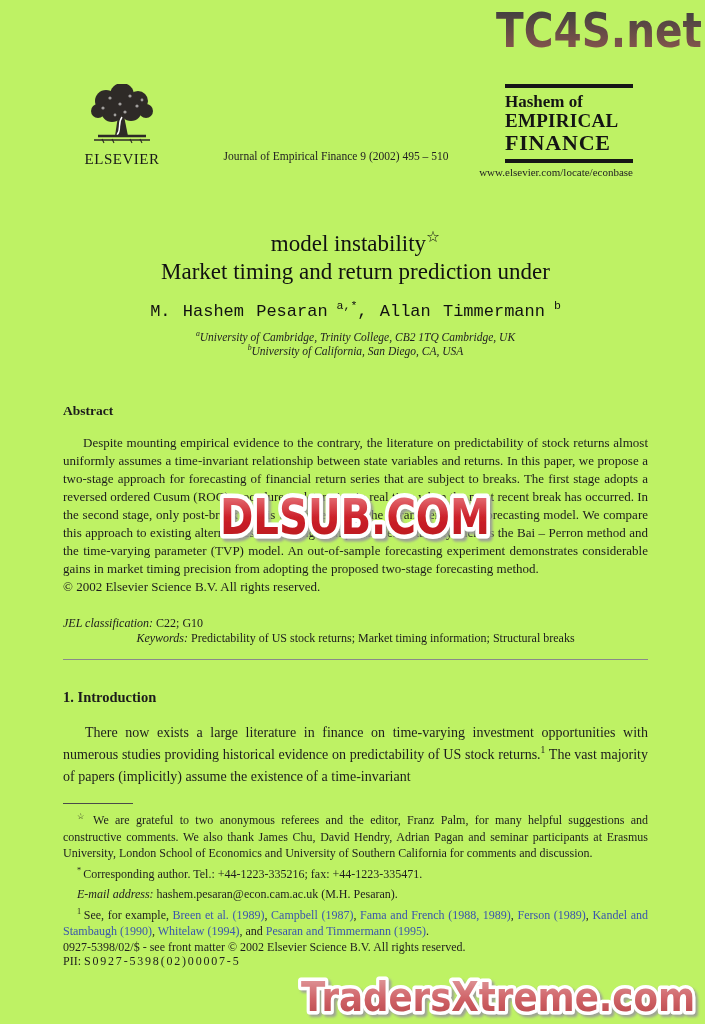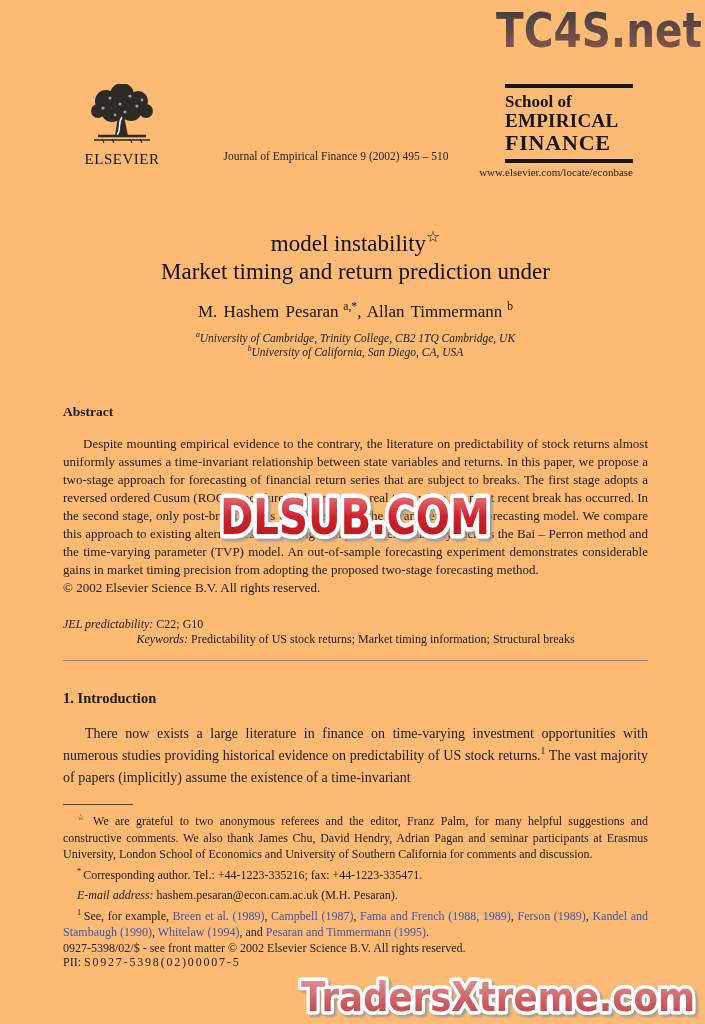--- a/index.html
+++ b/index.html
@@ -1,18 +1,18 @@
 <!DOCTYPE html>
 <html><head>
 <meta charset="utf-8">
 <style>
   html,body{margin:0;padding:0;background:#e8e8e8;}
   .page{
     position:relative;width:705px;height:1024px;margin:0 auto;
-    background:#fdba74;overflow:hidden;
+    background:#bef264;overflow:hidden;
     font-family:"Liberation Serif",serif;color:#1c1c1c;
   }
   .page *{box-sizing:border-box;}
   sup{font-size:0.68em;line-height:0;vertical-align:super;}
   .seg-italic{font-style:italic;}
   .ref-link{color:#3b56ad;}
 
   
   .wm{position:absolute;}
   .wm-tc4s{left:430px;top:0px;z-index:6;}
@@ -32,21 +32,21 @@
   .jef-box{position:absolute;left:505px;top:84px;width:128px;color:#141414;}
   .dbl{height:2px;border-top:2px solid #161616;border-bottom:2px solid #161616;}
   .jef-l1{font-size:17px;margin-top:5px;font-weight:bold;line-height:18px;}
   .jef-l2{font-size:19px;font-weight:bold;letter-spacing:0.3px;line-height:20px;}
   .jef-l3{font-size:22px;font-weight:bold;letter-spacing:0.8px;line-height:23px;margin-bottom:5px;}
   .website{position:absolute;top:166px;right:72px;font-size:11px;color:#222;}
 
   
   .main{position:absolute;left:63px;top:225px;width:585px;}
   .title{font-size:23px;line-height:28px;text-align:center;padding-top:5px;color:#111;}
-  .authors{font-size:17px;text-align:center;margin-top:16px;word-spacing:2px;color:#111;}
+  .authors{font-size:17px;text-align:center;margin-top:16px;word-spacing:2px;color:#111;font-family:Liberation Mono, monospace;}
   .affils{margin-top:9px;text-align:center;font-style:italic;font-size:11.5px;line-height:14px;color:#222;}
   .abs-head{margin-top:45px;font-weight:bold;font-size:13.5px;}
   .abs-body{margin-top:15px;font-size:13px;line-height:18px;text-align:justify;text-indent:20px;}
   .abs-copy{font-size:13px;line-height:18px;}
   .jel{margin-top:20px;font-size:12px;line-height:15px;}
   .jel .lbl{font-style:italic;}
   .kw{font-size:12px;line-height:15px;text-align:center;}
   .kw .lbl{font-style:italic;}
   .divider{margin-top:13px;border:0;border-top:1px solid #8a8a8a;height:0;}
   .sec-head{margin-top:29px;font-weight:bold;font-size:14.5px;}
@@ -99,21 +99,21 @@
       <path d="M9 56 H 65" stroke="#2e2a27" stroke-width="1.4"></path>
       <path d="M17 55 l2 4 M27 55 l2 4 M45 55 l2 4 M55 55 l2 4" stroke="#2e2a27" stroke-width="1.1"></path>
     </svg>
     <div class="elsevier-name">ELSEVIER</div>
   </div>
 
   <div class="journal-ref">Journal of Empirical Finance 9 (2002) 495 – 510</div>
 
   <div class="jef-box">
     <div class="dbl"></div>
-    <div class="jef-l1">School of</div>
+    <div class="jef-l1">Hashem of</div>
     <div class="jef-l2">EMPIRICAL</div>
     <div class="jef-l3">FINANCE</div>
     <div class="dbl"></div>
   </div>
   <div class="website">www.elsevier.com/locate/econbase</div>
 
   <div class="main">
 
     <div class="title">
       <div><span>model instability</span><sup>☆</sup></div>
@@ -125,21 +125,21 @@
     <div class="affils">
       <div><sup>a</sup><span>University of Cambridge, Trinity College, CB2 1TQ Cambridge, UK</span></div>
       <div><sup>b</sup><span>University of California, San Diego, CA, USA</span></div>
     </div>
 
     <div class="abs-head">Abstract</div>
     <div class="abs-body">Despite mounting empirical evidence to the contrary, the literature on predictability of stock returns almost uniformly assumes a time-invariant relationship between state variables and returns. In this paper, we propose a two-stage approach for forecasting of financial return series that are subject to breaks. The first stage adopts a reversed ordered Cusum (ROC) procedure to determine in real time when the most recent break has occurred. In the second stage, only post-break data is used to estimate the parameters of the forecasting model. We compare this approach to existing alternatives for dealing with parameter instability such as the Bai – Perron method and the time-varying parameter (TVP) model. An out-of-sample forecasting experiment demonstrates considerable gains in market timing precision from adopting the proposed two-stage forecasting method.</div>
     <div class="abs-copy">© 2002 Elsevier Science B.V. All rights reserved.</div>
 
     <div class="jel">
-      <span class="lbl">JEL predictability:</span><span> C22; G10</span>
+      <span class="lbl">JEL classification:</span><span> C22; G10</span>
     </div>
     <div class="kw">
       <span class="lbl">Keywords:</span><span> Predictability of US stock returns; Market timing information; Structural breaks</span>
     </div>
 
     <hr class="divider">
 
     <div class="sec-head">1. Introduction</div>
     <div class="intro"><span>There now exists a large literature in finance on time-varying investment opportunities with numerous studies providing historical evidence on predictability of US stock returns.</span><sup>1</sup><span> The vast majority of papers (implicitly) assume the existence of a time-invariant</span></div>
 

